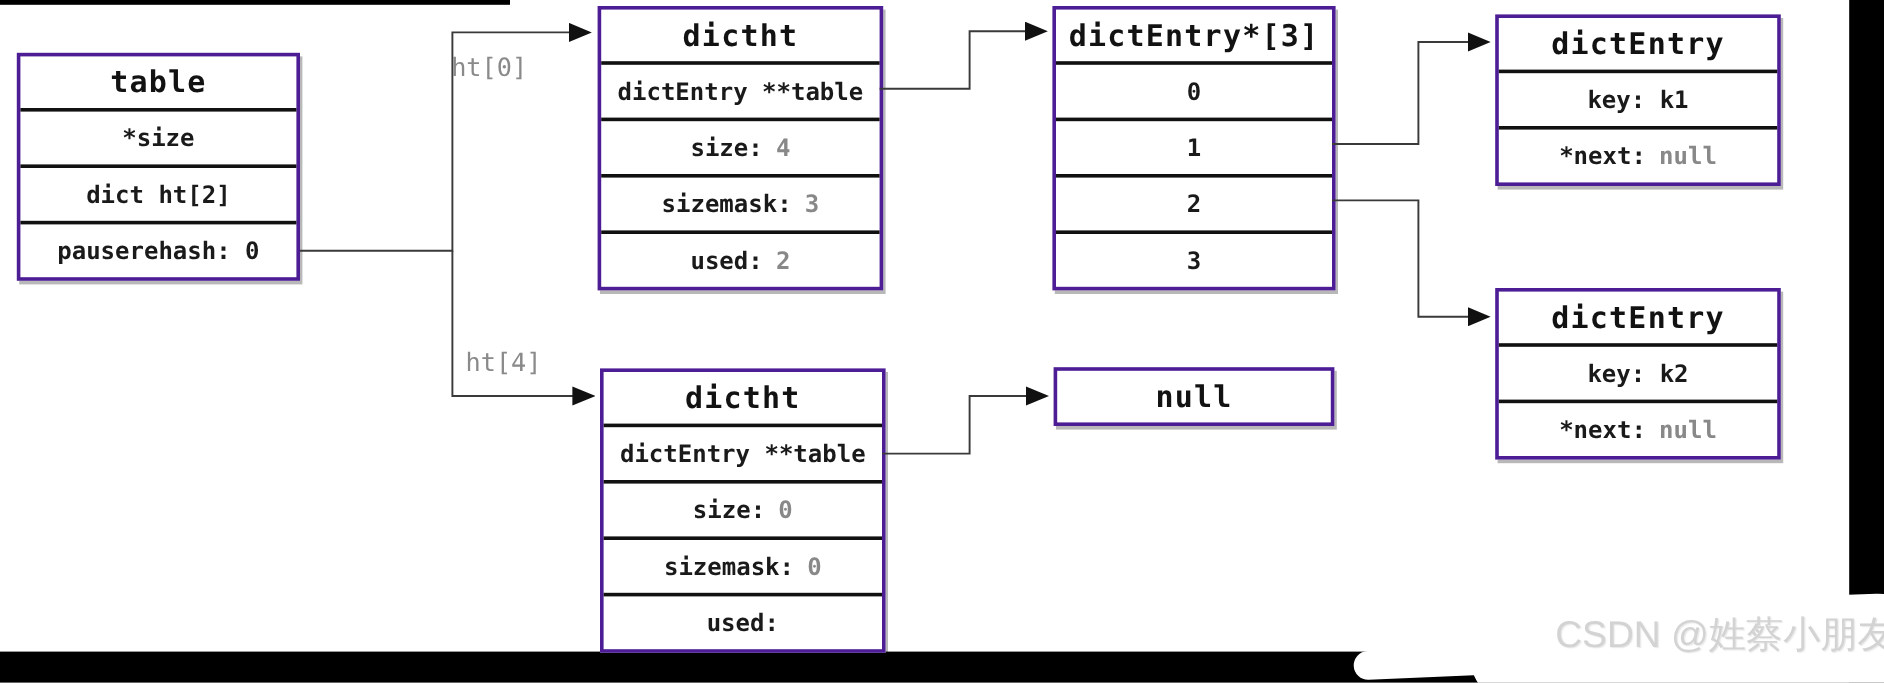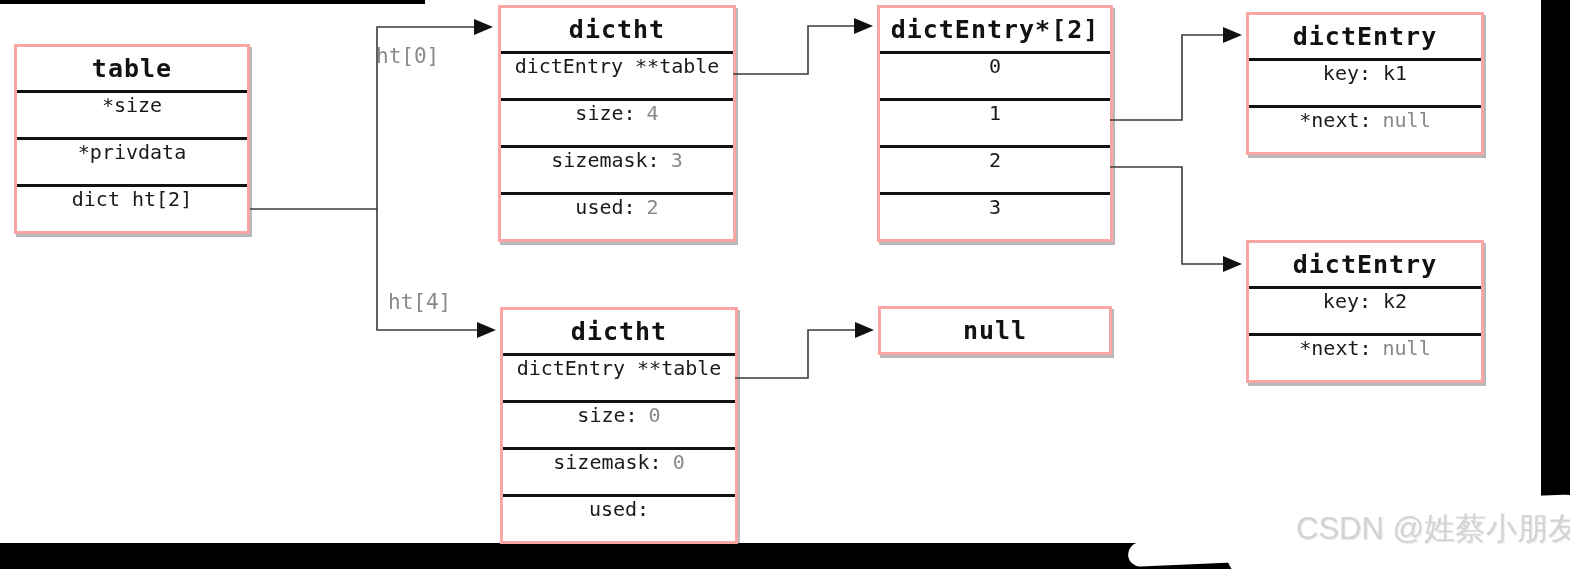--- a/index.html
+++ b/index.html
@@ -6,39 +6,40 @@
   #stage{
     position:relative;
     width:1570px;height:569px;
     background:#ffffff;
     overflow:hidden;
     font-family:"DejaVu Sans Mono","Liberation Mono",monospace;
   }
   .box{
     position:absolute;
     background:#fff;
-    border:3px solid #fca5a5;
+    border:3px solid #4c1d95;
     box-shadow:2px 3px 0 rgba(0,0,0,0.28);
     z-index:2;
   }
   .box-title{
     height:43px;
     display:flex;align-items:center;justify-content:center;
     font-weight:bold;
     font-size:25px;
     color:#121212;
     letter-spacing:1px;
   }
   .box-row{
     height:44px;
     border-top:3px solid #111;
-    display:flex;align-items:flex-start;justify-content:center;
+    display:flex;align-items:center;justify-content:center;
     font-size:20px;
     color:#1a1a1a;
     white-space:pre;
+    font-weight:bold;
   }
   .box-row .val{color:#888888;}
   .box-row .val:not(:empty){margin-left:0.55em;}
   .ht-label{
     position:absolute;
     font-size:21px;
     color:#8a8a8a;
     z-index:3;
   }
   #wires{
@@ -74,37 +75,37 @@
 
 <div id="stage">
 
   <div class="bar" id="bar-top"></div>
   <div class="bar" id="bar-right"></div>
   <div class="bar" id="bar-bottom"></div>
 
   <div class="box" style="left:14px;top:44px;width:230px;">
     <div class="box-title">table</div>
     <div class="box-row"><span class="lbl">*size</span><span class="val"></span></div>
-    <div class="box-row"><span class="lbl">*privdata</span><span class="val"></span></div>
     <div class="box-row"><span class="lbl">dict ht[2]</span><span class="val"></span></div>
+    <div class="box-row"><span class="lbl">pauserehash: 0</span><span class="val"></span></div>
   </div>
 
   <div class="ht-label" style="left:376px;top:44px;">ht[0]</div>
   <div class="ht-label" style="left:388px;top:290px;">ht[4]</div>
 
   <div class="box" style="left:498px;top:5px;width:232px;">
     <div class="box-title">dictht</div>
     <div class="box-row"><span class="lbl">dictEntry **table</span><span class="val"></span></div>
     <div class="box-row"><span class="lbl">size:</span><span class="val">4</span></div>
     <div class="box-row"><span class="lbl">sizemask:</span><span class="val">3</span></div>
     <div class="box-row"><span class="lbl">used:</span><span class="val">2</span></div>
   </div>
 
   <div class="box" style="left:877px;top:5px;width:230px;">
-    <div class="box-title">dictEntry*[2]</div>
+    <div class="box-title">dictEntry*[3]</div>
     <div class="box-row"><span class="lbl">0</span><span class="val"></span></div>
     <div class="box-row"><span class="lbl">1</span><span class="val"></span></div>
     <div class="box-row"><span class="lbl">2</span><span class="val"></span></div>
     <div class="box-row"><span class="lbl">3</span><span class="val"></span></div>
   </div>
 
   <div class="box" style="left:1246px;top:12px;width:232px;">
     <div class="box-title">dictEntry</div>
     <div class="box-row"><span class="lbl">key: k1</span><span class="val"></span></div>
     <div class="box-row"><span class="lbl">*next:</span><span class="val">null</span></div>

